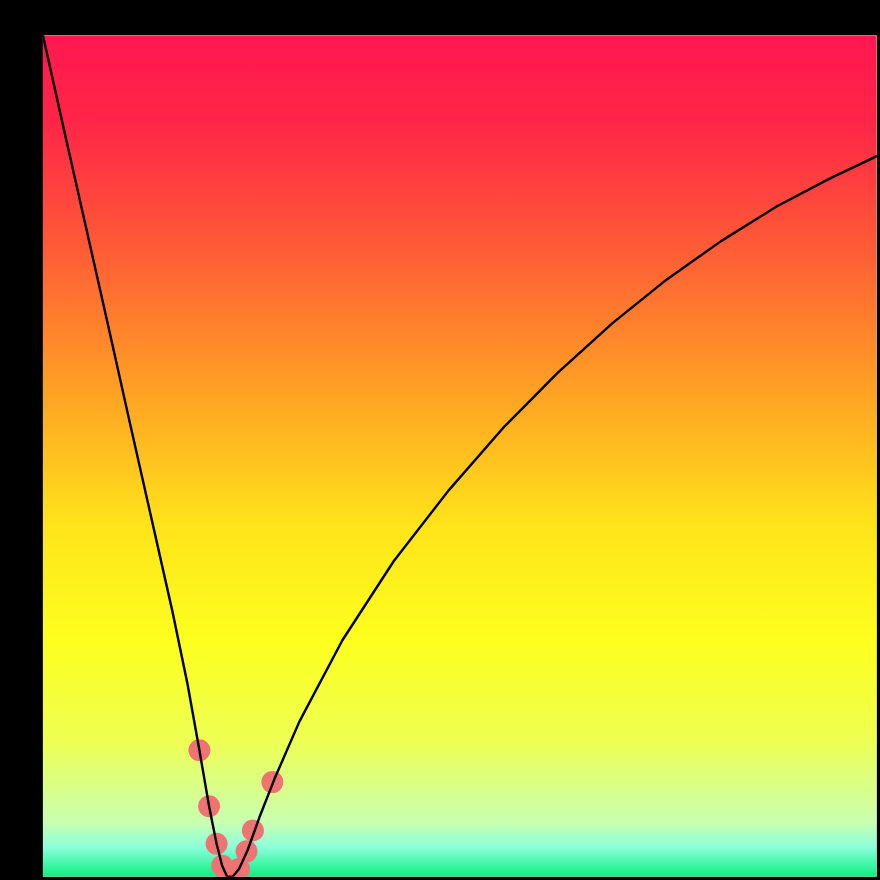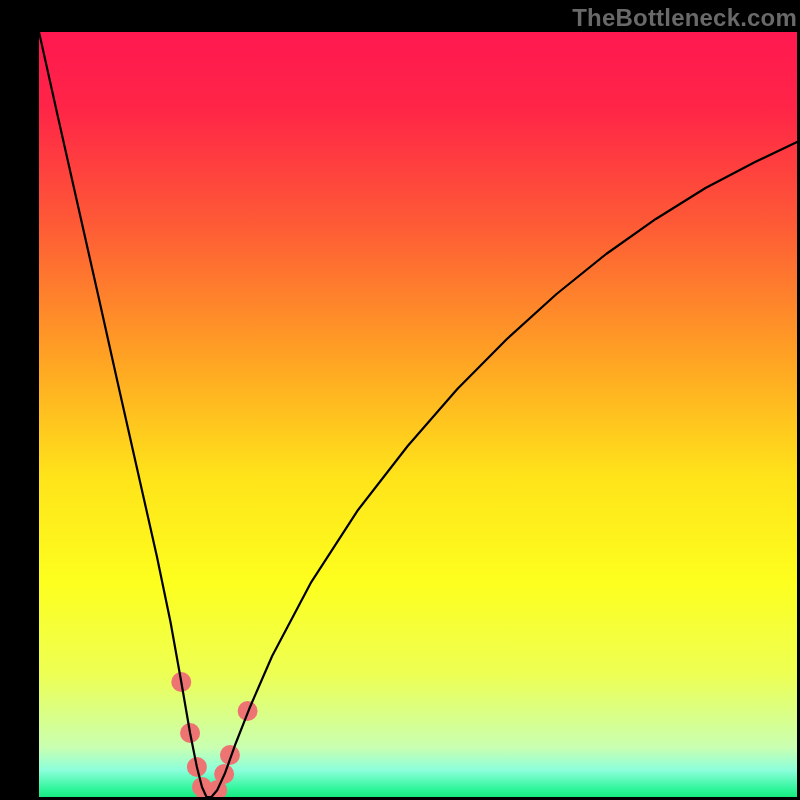--- a/index.html
+++ b/index.html
@@ -59,14 +59,13 @@
         <circle cx="162.97" cy="754.9785" r="10" fill="#ed7472"></circle>
         <circle cx="167.518" cy="765" r="10" fill="#ed7472"></circle>
         <circle cx="172.445" cy="765" r="10" fill="#ed7472"></circle>
         <circle cx="178.2816" cy="757.962" r="10" fill="#ed7472"></circle>
         <circle cx="185.10360000000003" cy="741.9735000000001" r="10" fill="#ed7472"></circle>
         <circle cx="190.9402" cy="723.0015" r="10" fill="#ed7472"></circle>
         <circle cx="208.6016" cy="679.014" r="10" fill="#ed7472"></circle>
         <path d="M0.00 0.00 L19.63 87.98 L39.26 175.03 L58.90 262.01 L78.53 349.99 L98.16 436.97 L117.79 524.02 L131.51 589.97 L142.28 650.02 L151.07 700.97 L157.89 735.01 L162.97 754.98 L167.52 765.00 L172.44 765.00 L178.28 757.96 L186.09 740.98 L196.85 710.99 L210.57 676.03 L233.16 624.01 L272.27 550.03 L319.04 477.97 L368.69 414.02 L418.34 357.03 L467.91 306.99 L517.56 262.01 L567.21 222.00 L616.86 186.97 L666.51 155.98 L716.08 129.97 L758.00 110.01" fill="none" stroke="#000000" stroke-width="2.2" stroke-linecap="round" stroke-linejoin="round"></path>
       </svg>
   </div>
-  <div class="watermark" id="wm" style="right: 3px; top: 4px;">TheBottleneck.com</div>
 </div>
 
 </body></html>

